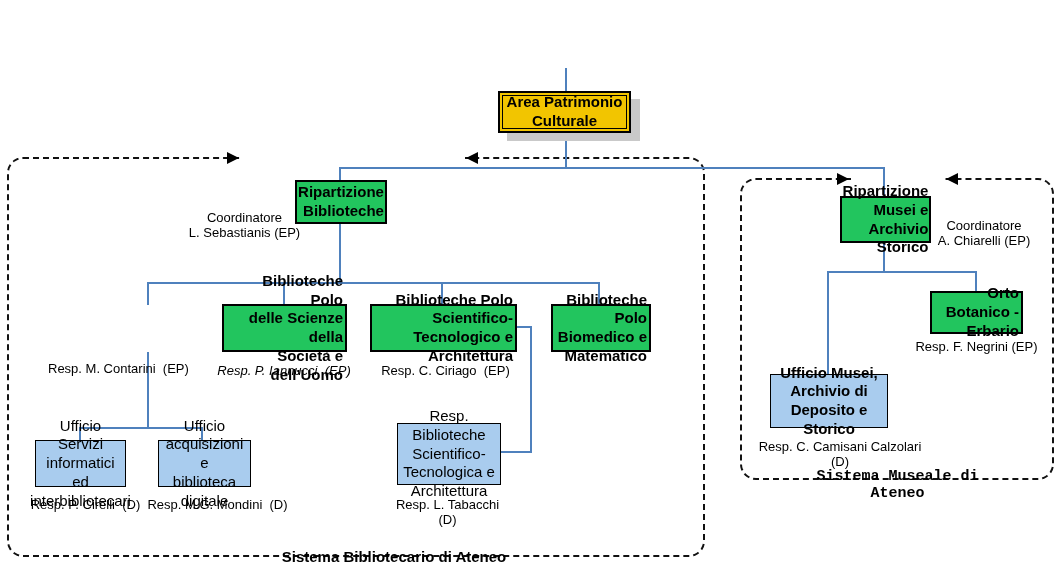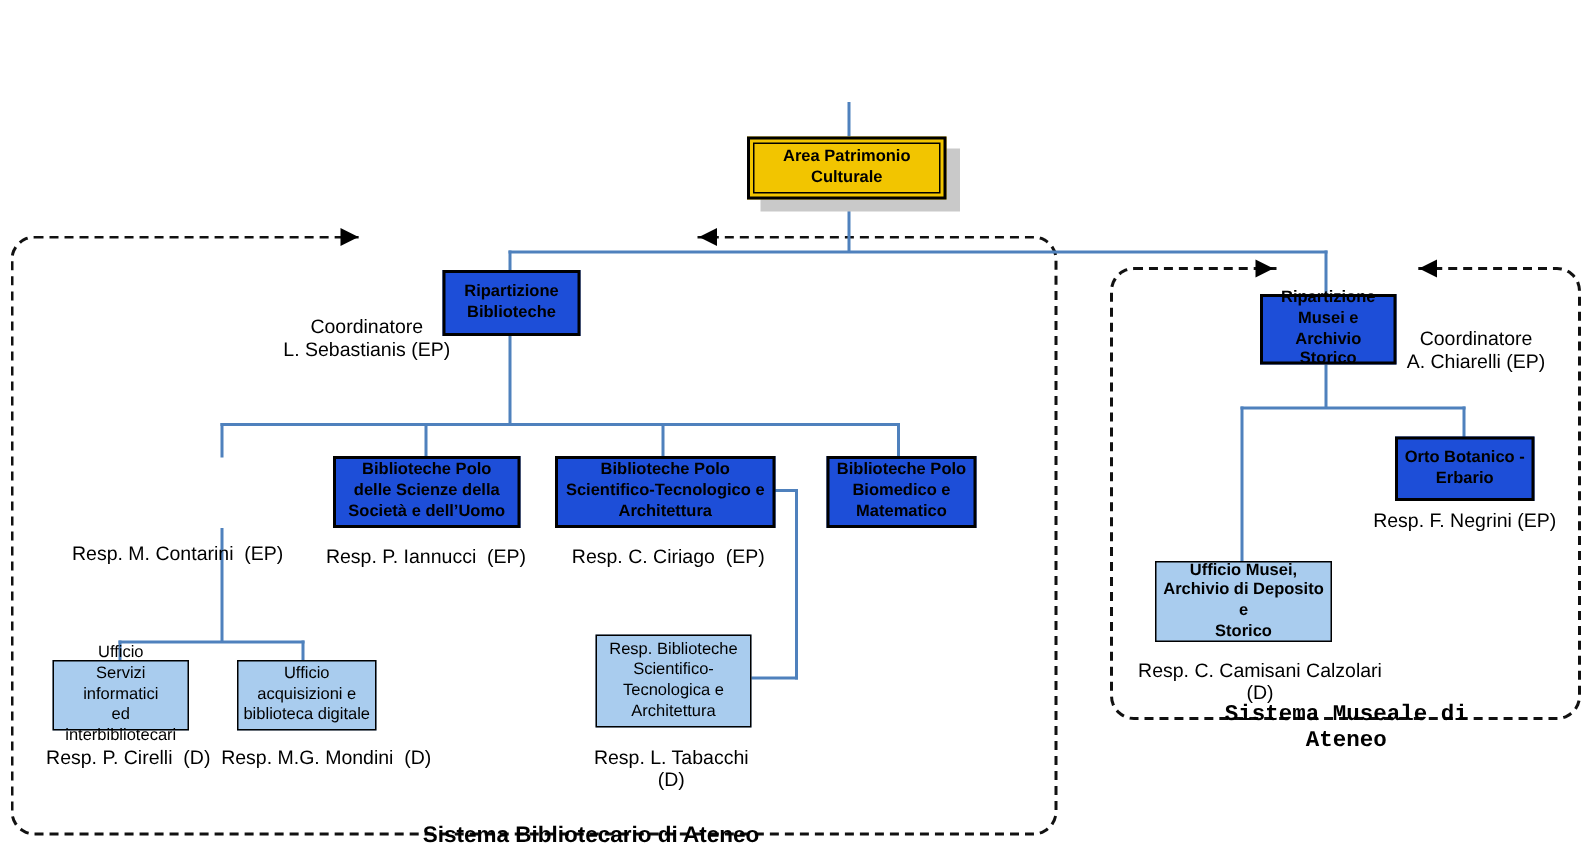--- a/index.html
+++ b/index.html
@@ -14,26 +14,26 @@
   .dashed-rect{position:absolute;border:2px dashed #111;border-radius:16px;z-index:1;background:transparent;}
   .mask{position:absolute;background:#fff;z-index:2;}
   
   .arrow{position:absolute;width:0;height:0;z-index:4;}
   .arrow.right{border-top:6px solid transparent;border-bottom:6px solid transparent;border-left:12px solid #000;}
   .arrow.left{border-top:6px solid transparent;border-bottom:6px solid transparent;border-right:12px solid #000;}
   
   .node{
     position:absolute;z-index:5;border:2px solid #000;
     display:flex;align-items:center;justify-content:center;text-align:center;
-    font-size:11px;font-weight:bold;line-height:1.25;white-space:pre-wrap;
+    font-size:15px;font-weight:bold;line-height:1.25;white-space:pre-wrap;
     box-sizing:border-box;padding:2px;
   }
   .orange{background:#FC9E1B;}
   .gold{background:#F2C500;}
-  .yellow{background:#1d4ed8;}
+  .yellow{background:#22c55e;text-align:right;}
   .blue{background:#A9CCEE;border-width:1.5px;}
   .blue.regular{font-weight:normal;}
   .shadowed{box-shadow:9px 8px 0 #C9C9C9;}
   .dbl::before{content:"";position:absolute;inset:2px;border:1px solid #000;pointer-events:none;}
   .big{font-size:13px;letter-spacing:.3px;}
   
   .caption{
     position:absolute;z-index:6;font-size:13px;line-height:1.18;
     white-space:pre-wrap;text-align:center;
   }
@@ -123,21 +123,21 @@
 
   <div class="node blue" style="left:770px;top:374px;width:118px;height:54px;">Ufficio Musei,
 Archivio di Deposito e
 Storico</div>
 
   <div class="caption" style="left:172px;top:210px;width:145px;">Coordinatore
 L. Sebastianis (EP)</div>
   <div class="caption" style="left:933px;top:218px;width:102px;">Coordinatore
 A. Chiarelli (EP)</div>
   <div class="caption leftalign" style="left:8px;top:361px;width:175px;">Resp. M. Contarini  (EP)</div>
-  <div class="caption" style="left:213px;top:363px;width:142px;">Resp. P. Iannucci  (EP)</div>
+  <div class="caption" style="left:213px;top:363px;width:142px;font-style:italic;">Resp. P. Iannucci  (EP)</div>
   <div class="caption" style="left:378px;top:363px;width:135px;">Resp. C. Ciriago  (EP)</div>
   <div class="caption" style="left:28px;top:497px;width:115px;">Resp. P. Cirelli  (D)</div>
   <div class="caption" style="left:145px;top:497px;width:145px;">Resp. M.G. Mondini  (D)</div>
   <div class="caption" style="left:390px;top:497px;width:115px;">Resp. L. Tabacchi (D)</div>
   <div class="caption" style="left:913px;top:339px;width:127px;">Resp. F. Negrini (EP)</div>
   <div class="caption" style="left:750px;top:439px;width:180px;">Resp. C. Camisani Calzolari (D)</div>
 
   <div class="group-label" style="left:244px;top:548px;width:300px;">Sistema Bibliotecario di Ateneo</div>
   <div class="group-label" style="left:795px;top:468px;width:205px;font-family:Liberation Mono, monospace;">Sistema Museale di Ateneo</div>
 

